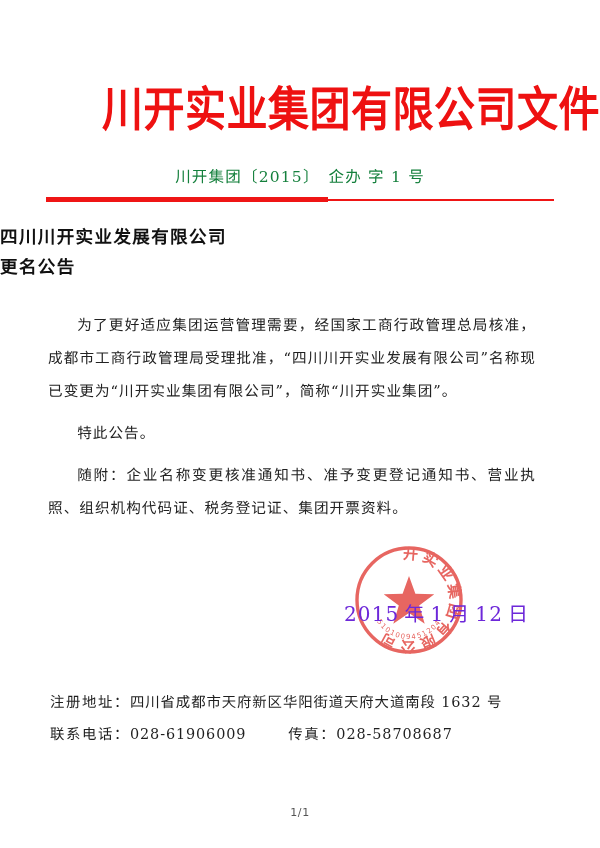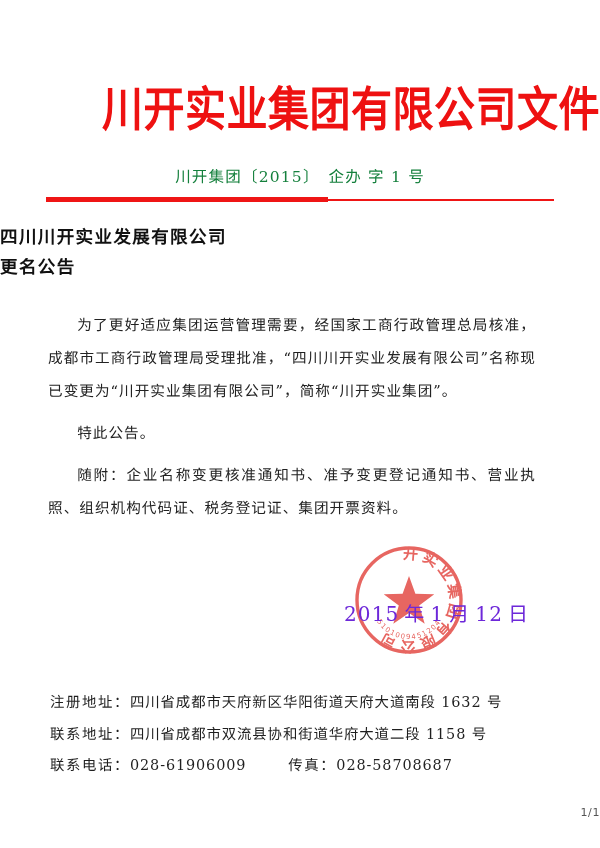--- a/index.html
+++ b/index.html
@@ -170,21 +170,21 @@
   }
 
   .footer-line .label { letter-spacing: 1.6px; }
   .footer-line .spacer { display: inline-block; width: 42px; }
 
   .page-number {
     position: absolute;
     left: 0;
     top: 806px;
     width: 600px;
-    text-align: right;
+    text-align: center;
     font-size: 11px;
     letter-spacing: 0.6px;
     color: #555555;
     font-family: "DejaVu Sans", "Liberation Sans", sans-serif;
   }
 </style>
 </head>
 <body>
 
 <div id="page">
@@ -233,23 +233,20 @@
   <div class="seal-date">
     <span>2015</span><span class="sp"></span><span>年</span><span class="sp"></span><span>1</span><span class="sp"></span><span>月</span><span class="sp"></span><span>12</span><span class="sp"></span><span>日</span>
   </div>
 
   <div class="footer-block">
 
     <div class="footer-line">
       <span class="label">注册地址：</span><span>四川省成都市天府新区华阳街道天府大道南段 1632 号</span>
     </div>
 
-    <div class="footer-line">
-      <span class="label">联系地址：</span><span>四川省成都市双流县协和街道华府大道二段 1158 号</span>
-    </div>
 
     <div class="footer-line">
       <span class="label">联系电话：</span><span>028-61906009</span><span class="spacer"></span><span class="label">传真：</span><span>028-58708687</span>
     </div>
 
 
   </div>
 
   <div class="page-number">1/1</div>
 

